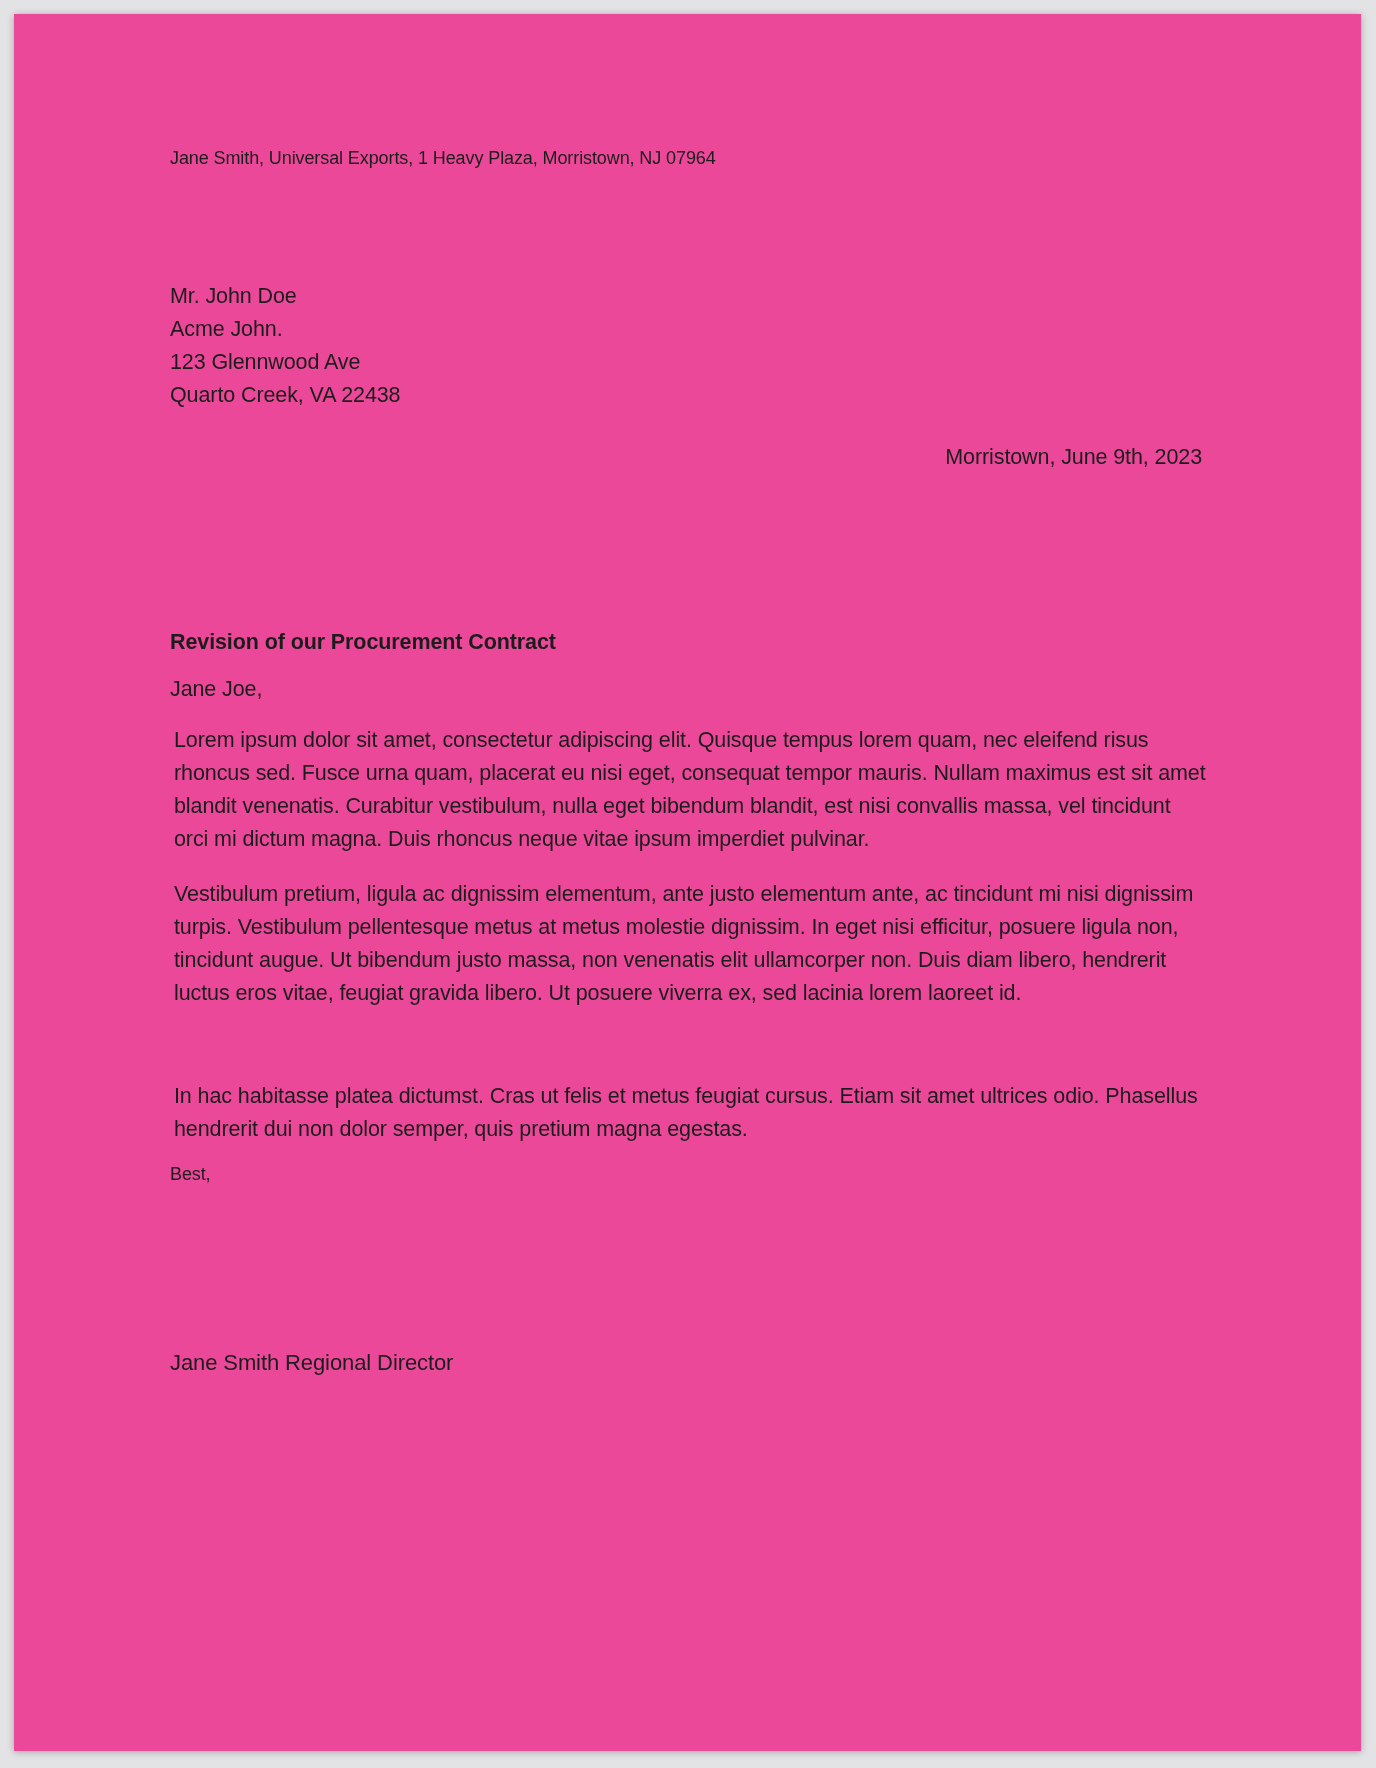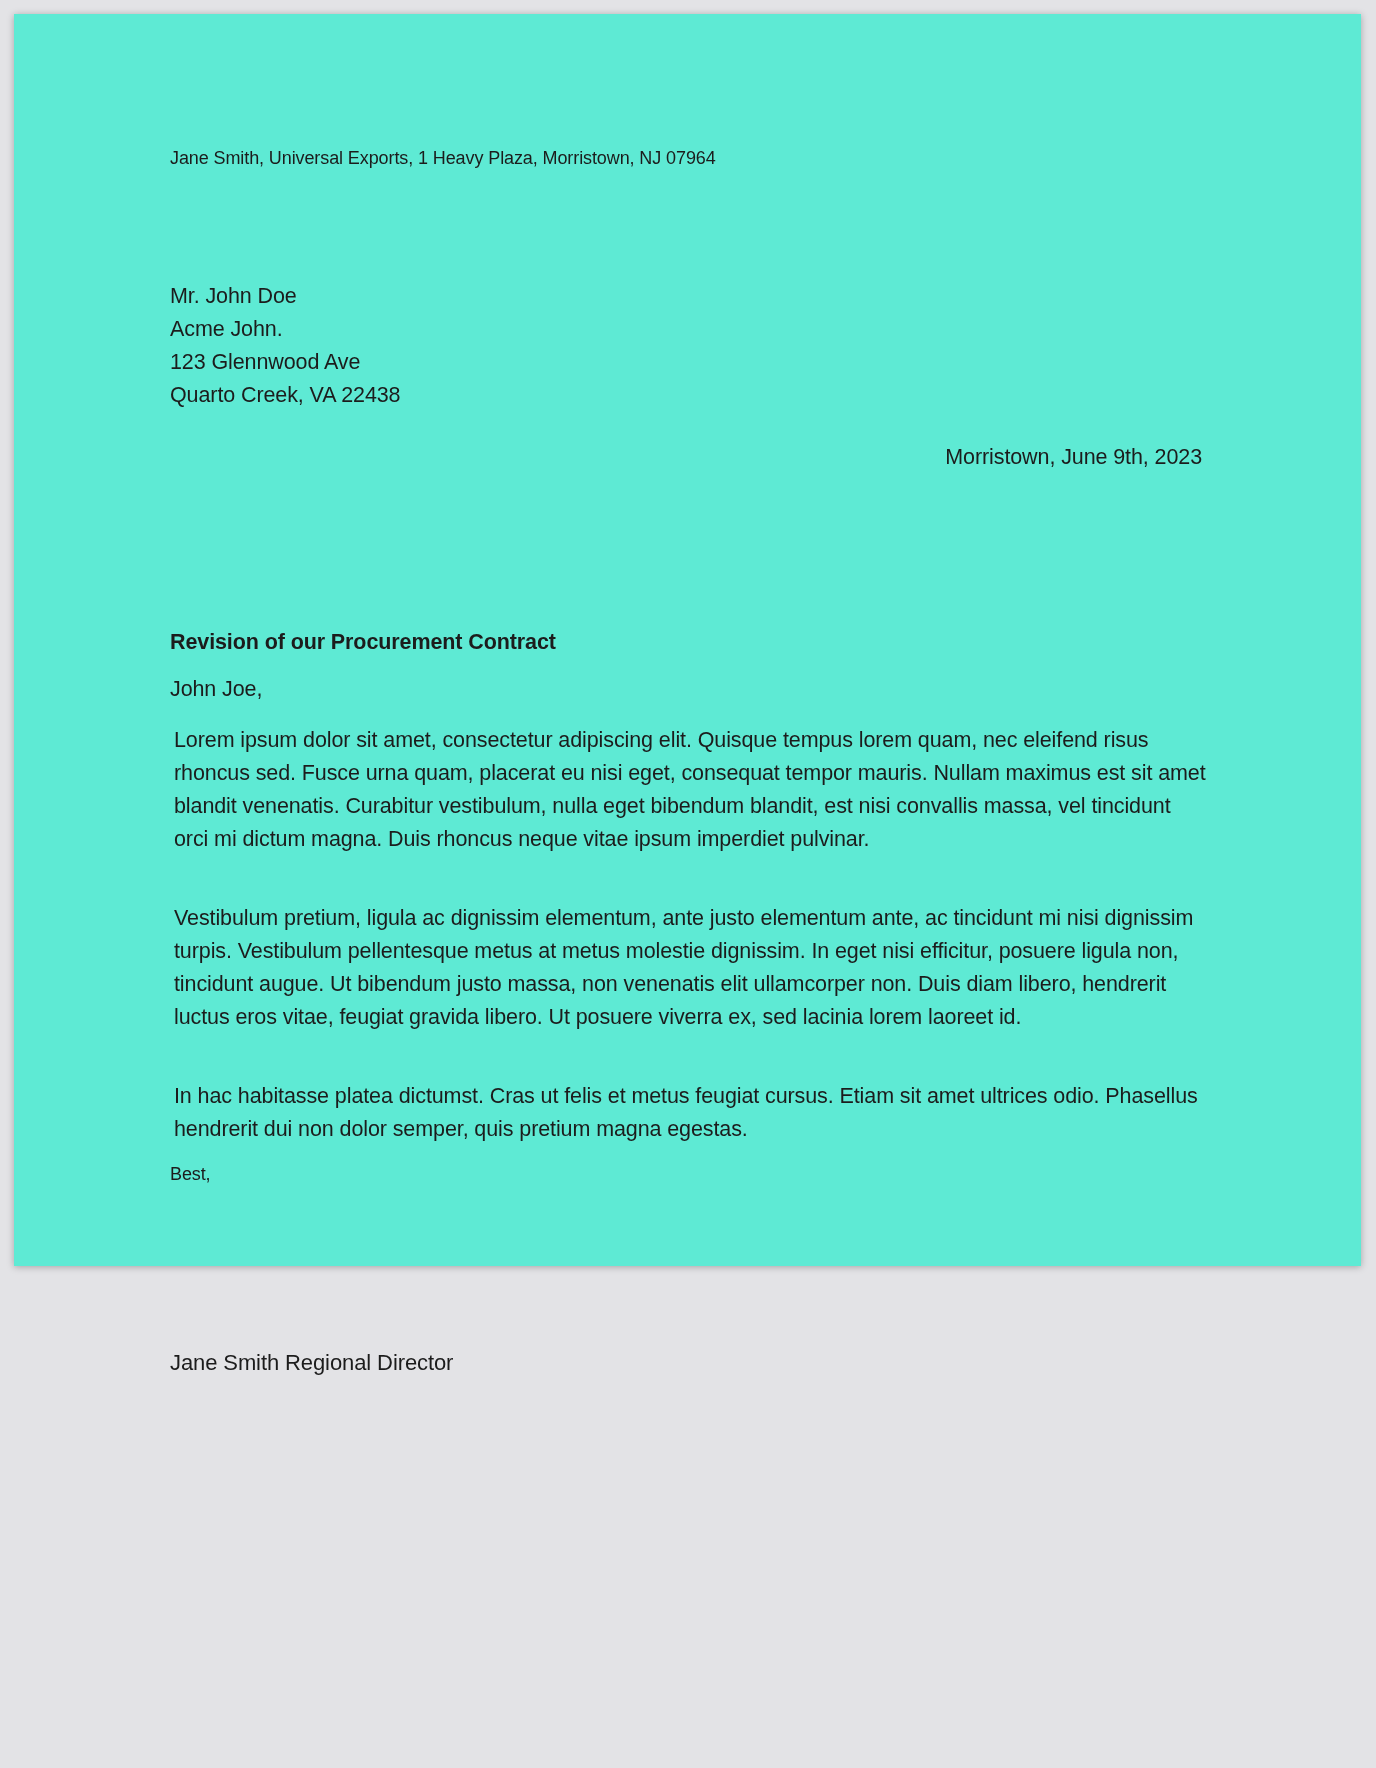--- a/index.html
+++ b/index.html
@@ -16,22 +16,22 @@
     width: 1376px;
     height: 1768px;
     background: #e3e3e6;
     overflow: hidden;
   }
   .sheet {
     position: absolute;
     left: 14px;
     top: 14px;
     width: 1347px;
-    height: 1252px;
-    background: #5eead4;
+    height: 1737px;
+    background: #ec4899;
     box-shadow: 0 1px 7px rgba(0,0,0,0.28);
   }
   .sheet * {
     color: #1c1c1c;
     letter-spacing: -0.1px;
   }
   .abs {
     position: absolute;
     left: 156px;
     width: 1032px;
@@ -63,21 +63,21 @@
     top: 659px;
     font-size: 21.5px;
     line-height: 33px;
   }
   .para {
     font-size: 21.5px;
     line-height: 33px;
     margin: 4px;
   }
   .para-1 { top: 706px; }
-  .para-2 { top: 884px; }
+  .para-2 { top: 860px; }
   .para-3 { top: 1062px; }
   .closing {
     top: 1144px;
     font-size: 18px;
     line-height: 33px;
   }
   .signature {
     top: 1332px;
     font-size: 22px;
     line-height: 33px;
@@ -95,21 +95,21 @@
       <div>Mr. John Doe</div>
       <div>Acme John.</div>
       <div>123 Glennwood Ave</div>
       <div>Quarto Creek, VA 22438</div>
     </div>
 
     <div class="abs date-line">Morristown, June 9th, 2023</div>
 
     <div class="abs subject-line">Revision of our Procurement Contract</div>
 
-    <div class="abs salutation">John Joe,</div>
+    <div class="abs salutation">Jane Joe,</div>
 
     <p class="abs para para-1">Lorem ipsum dolor sit amet, consectetur adipiscing elit. Quisque tempus lorem quam, nec eleifend risus rhoncus sed. Fusce urna quam, placerat eu nisi eget, consequat tempor mauris. Nullam maximus est sit amet blandit venenatis. Curabitur vestibulum, nulla eget bibendum blandit, est nisi convallis massa, vel tincidunt orci mi dictum magna. Duis rhoncus neque vitae ipsum imperdiet pulvinar.</p>
 
     <p class="abs para para-2">Vestibulum pretium, ligula ac dignissim elementum, ante justo elementum ante, ac tincidunt mi nisi dignissim turpis. Vestibulum pellentesque metus at metus molestie dignissim. In eget nisi efficitur, posuere ligula non, tincidunt augue. Ut bibendum justo massa, non venenatis elit ullamcorper non. Duis diam libero, hendrerit luctus eros vitae, feugiat gravida libero. Ut posuere viverra ex, sed lacinia lorem laoreet id.</p>
 
     <p class="abs para para-3">In hac habitasse platea dictumst. Cras ut felis et metus feugiat cursus. Etiam sit amet ultrices odio. Phasellus hendrerit dui non dolor semper, quis pretium magna egestas.</p>
 
     <div class="abs closing">Best,</div>
 
     <div class="abs signature">Jane Smith Regional Director</div>

